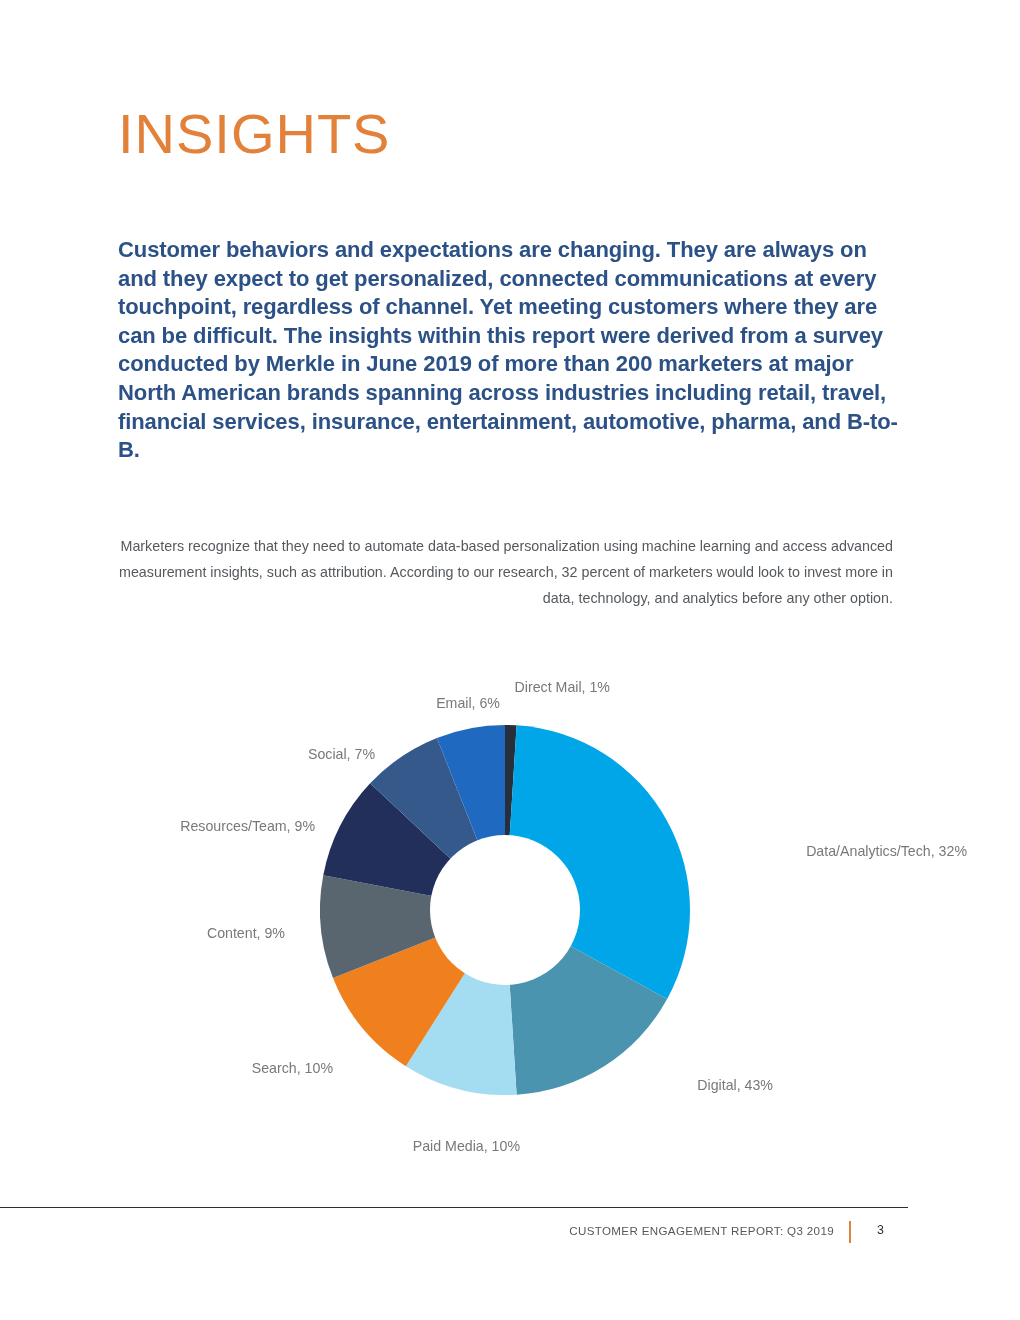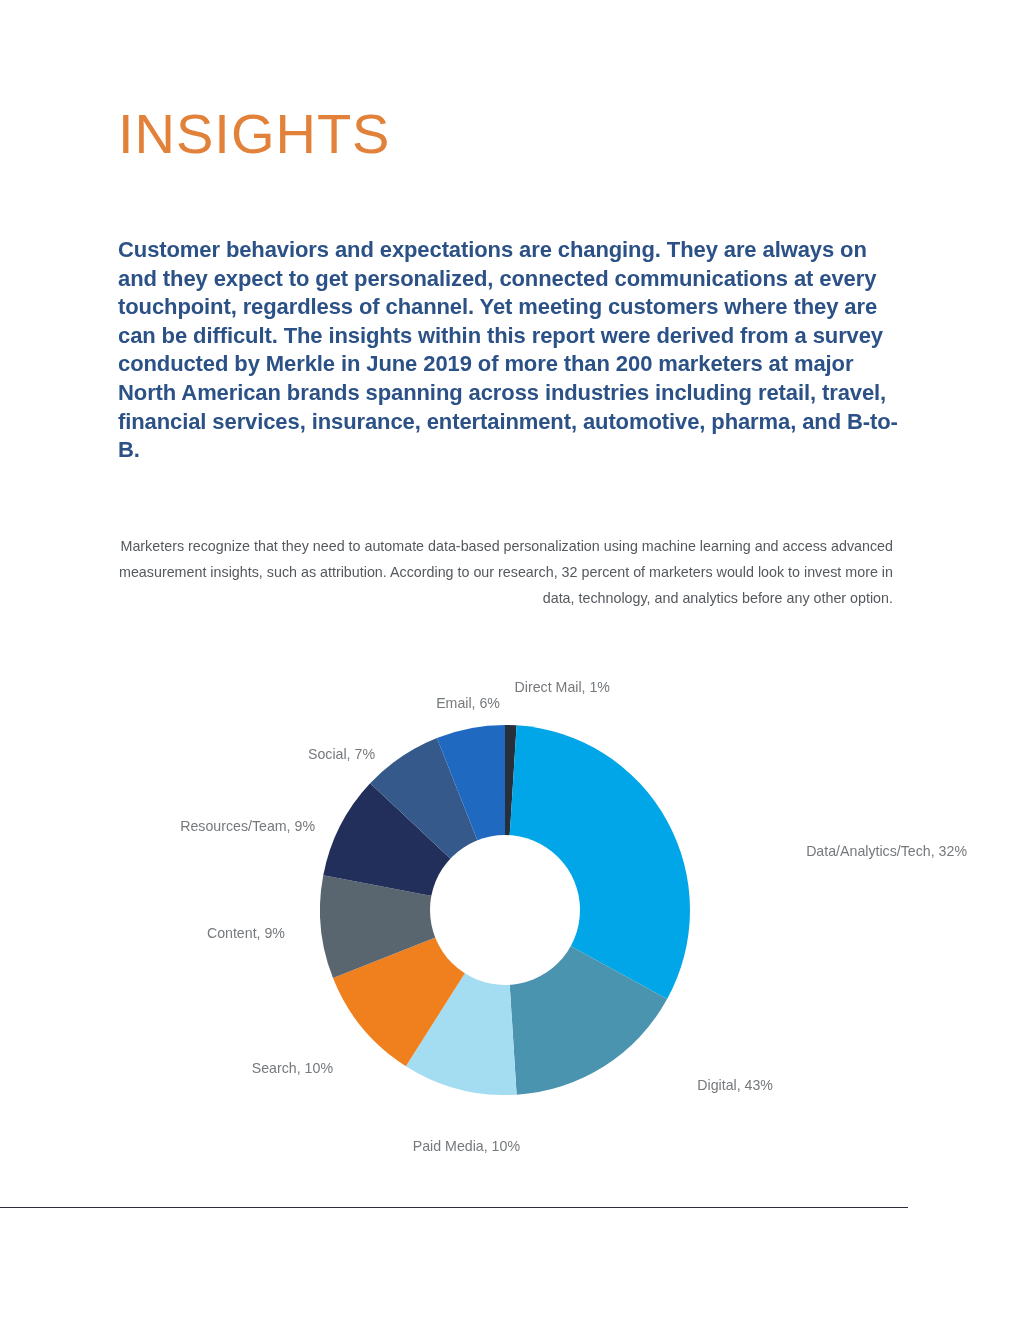--- a/index.html
+++ b/index.html
@@ -192,14 +192,19 @@
     <div class="slice-label left" style="left:280px; top:538px; width:240px;">Paid Media, 10%</div>
 
     <div class="slice-label left" style="left:533px; top:477px; width:240px;">Digital, 43%</div>
 
     <div class="slice-label left" style="left:677px; top:231px; width:290px;margin-top:12px;">Data/Analytics/Tech, 32%</div>
 
   </div>
 
   <div class="footer-rule"></div>
 
+  <div class="footer">
+    <span class="footer-text">CUSTOMER ENGAGEMENT REPORT: Q3 2019</span>
+    <span class="footer-divider"></span>
+    <span class="footer-page">3</span>
+  </div>
 
 </div>
 
 </body></html>

